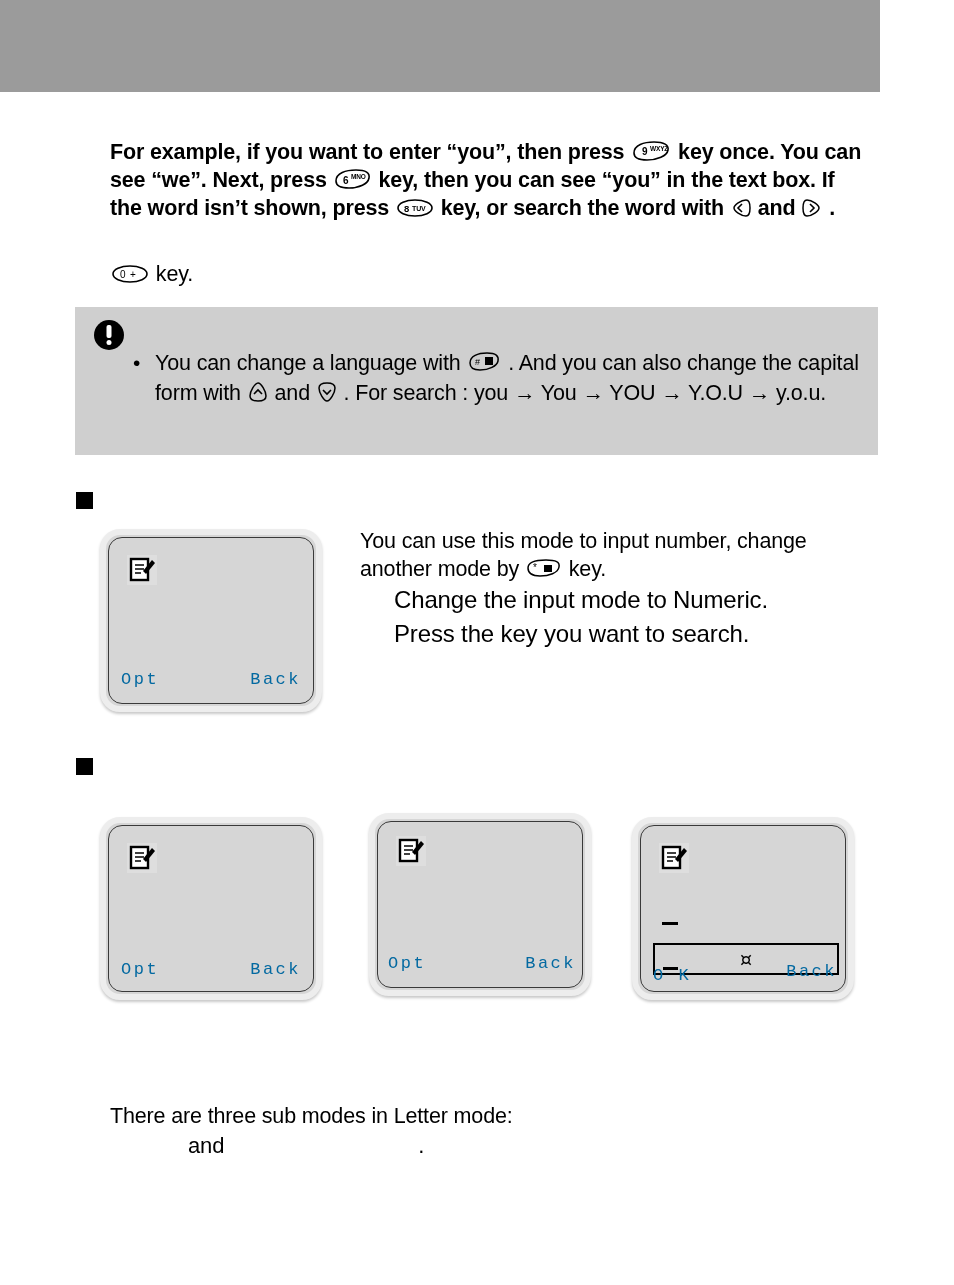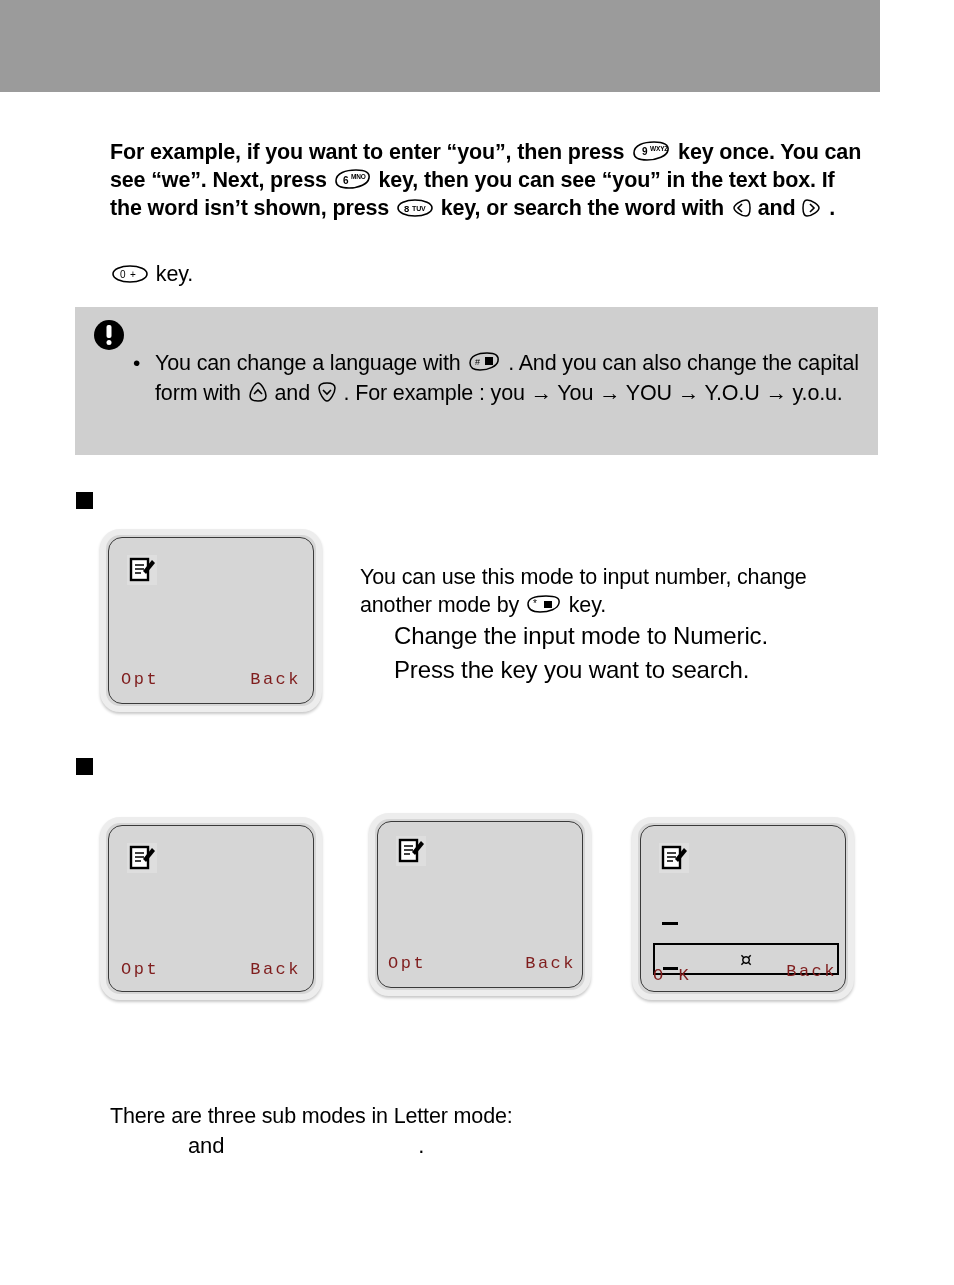--- a/index.html
+++ b/index.html
@@ -160,21 +160,21 @@
     height: 30px;
     background: #dedede;
   }
   .phone-noteicon svg { display: block; }
 
   .softkey {
     position: absolute;
     font-family: "Liberation Mono", monospace;
     font-size: 17px;
     letter-spacing: 2.5px;
-    color: #7f1d1d;
+    color: #0369a1;
     white-space: nowrap;
   }
 
   .cursor-dash {
     position: absolute;
     height: 3px;
     background: #000000;
   }
 
   .input-box {
@@ -197,21 +197,20 @@
   .side-block {
     position: absolute;
     left: 360px;
     top: 435px;
     width: 520px;
   }
   .side-line {
     font-size: 21.5px;
     line-height: 28px;
     letter-spacing: -0.15px;
-    margin-top: 36px;
   }
   .side-step {
     font-size: 24px;
     line-height: 34px;
     letter-spacing: -0.15px;
     padding-left: 34px;
   }
 
   
   .bottom-block {
@@ -318,21 +317,21 @@
               <path d="M7 13 L11 9 L15 13" fill="none" stroke="#000" stroke-width="1.6"></path>
             </svg>
           </span>
           <span>and</span>
           <span class="keyglyph">
             <svg width="22" height="22" viewBox="0 0 22 22">
               <path d="M11 20 C14 20, 19 12, 19 7 C19 3, 15 2, 11 2 C7 2, 3 3, 3 7 C3 12, 8 20, 11 20 Z" fill="none" stroke="#000" stroke-width="1.5"></path>
               <path d="M7 9 L11 13 L15 9" fill="none" stroke="#000" stroke-width="1.6"></path>
             </svg>
           </span>
-          <span>.  For example : you → You → YOU → Y.O.U → y.o.u.</span>
+          <span>.  For search : you → You → YOU → Y.O.U → y.o.u.</span>
         </div>
       </div>
     </div>
   </div>
 
   <div class="sq-bullet" style="left:76px; top:400px;"></div>
 
   <div class="phone" style="left:100px; top:437px; width:222px; height:183px;">
     <div class="phone-inner">
       <div class="phone-noteicon" style="left:18px; top:17px;">

